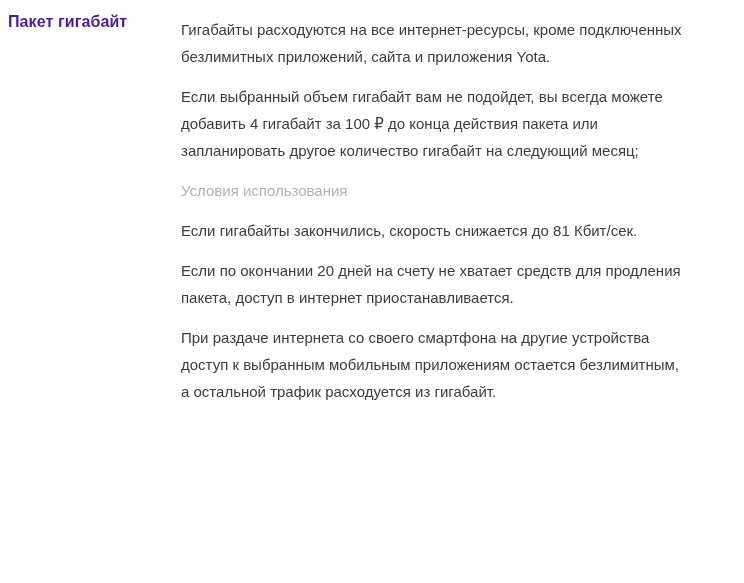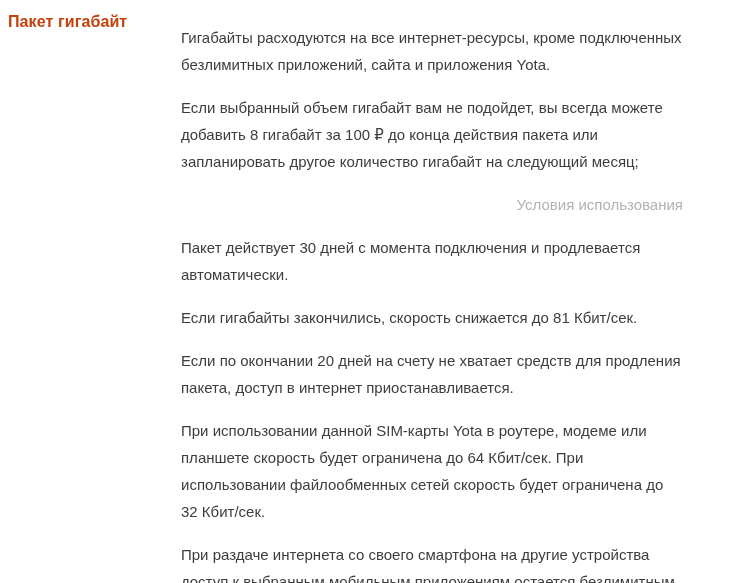--- a/index.html
+++ b/index.html
@@ -19,46 +19,43 @@
     display: flex;
     align-items: flex-start;
     padding: 8px 0 0 8px;
   }
   .term-col {
     flex: 0 0 173px;
     width: 173px;
     font-size: 16px;
     line-height: 27px;
     font-weight: bold;
-    color: #c2410c;
+    color: #4c1d95;
     letter-spacing: 0.1px;
   }
   .desc-col {
     width: 502px;
     font-size: 15px;
     line-height: 27px;
     color: #3d3d3d;
   }
   .desc-col p {
-    margin: 16px 0 13px 0;
+    margin: 8px 0 13px 0;
     padding: 0;
   }
   .desc-col p.muted {
     color: #b3b1b1;
-    text-align: right;
   }
 </style>
 </head>
 <body>
 
 <div class="info-row">
   <div class="term-col">Пакет гигабайт</div>
   <div class="desc-col">
     <p>Гигабайты расходуются на все интернет-ресурсы, кроме подключенных безлимитных приложений, сайта и приложения Yota.</p>
-    <p>Если выбранный объем гигабайт вам не подойдет, вы всегда можете добавить 8 гигабайт за 100 ₽ до конца действия пакета или запланировать другое количество гигабайт на следующий месяц;</p>
+    <p>Если выбранный объем гигабайт вам не подойдет, вы всегда можете добавить 4 гигабайт за 100 ₽ до конца действия пакета или запланировать другое количество гигабайт на следующий месяц;</p>
     <p class="muted">Условия использования</p>
-    <p>Пакет действует 30 дней с момента подключения и продлевается автоматически.</p>
     <p>Если гигабайты закончились, скорость снижается до 81 Кбит/сек.</p>
     <p>Если по окончании 20 дней на счету не хватает средств для продления пакета, доступ в интернет приостанавливается.</p>
-    <p>При использовании данной SIM-карты Yota в роутере, модеме или планшете скорость будет ограничена до 64 Кбит/сек. При использовании файлообменных сетей скорость будет ограничена до 32 Кбит/сек.</p>
     <p>При раздаче интернета со своего смартфона на другие устройства доступ к выбранным мобильным приложениям остается безлимитным, а остальной трафик расходуется из гигабайт.</p>
   </div>
 </div>
 
 </body></html>

